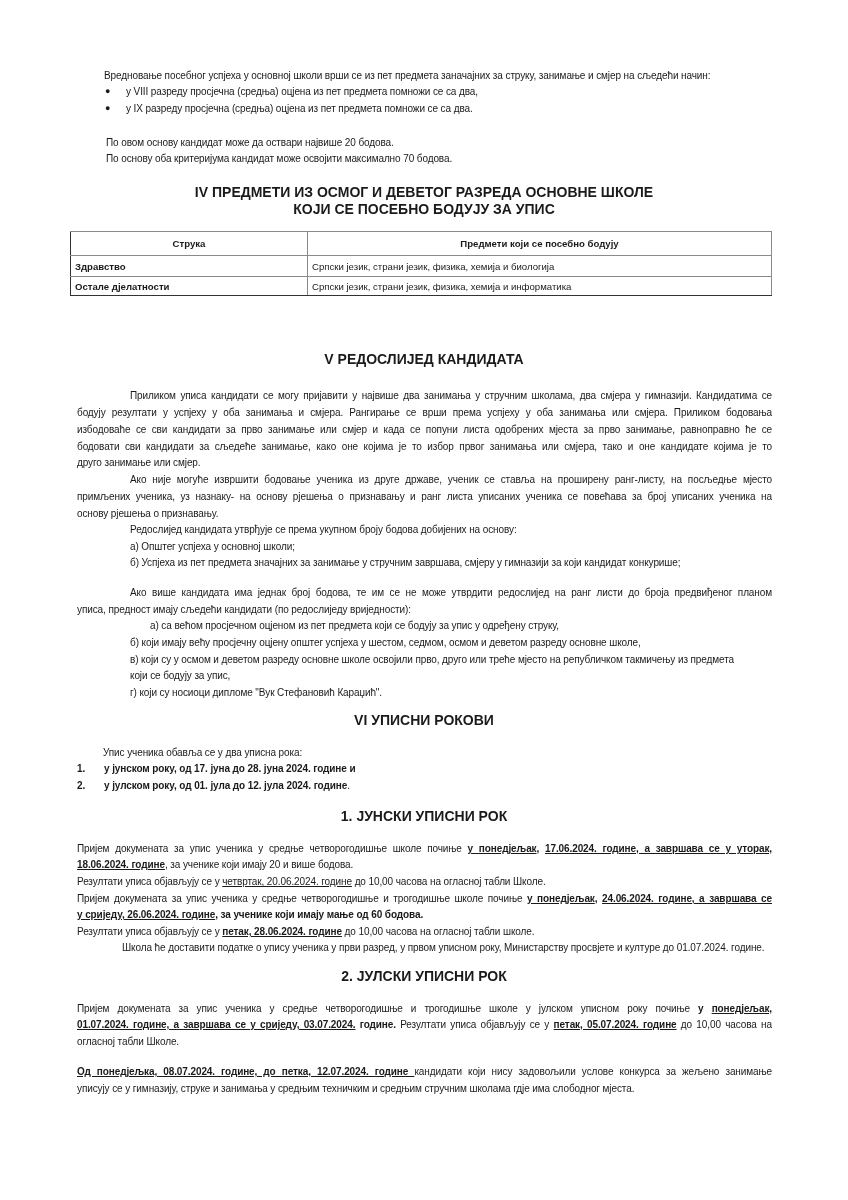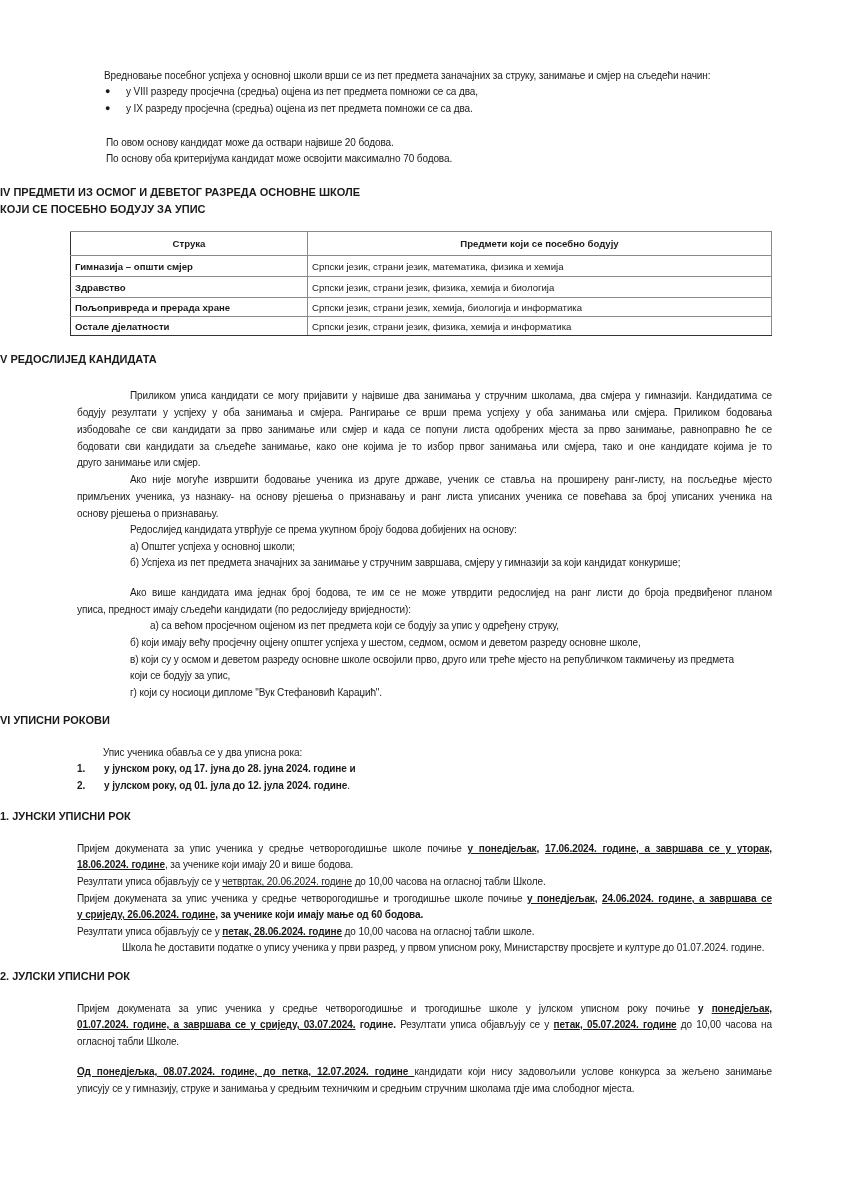--- a/index.html
+++ b/index.html
@@ -2,21 +2,21 @@
 <html><head>
 <meta charset="utf-8">
 <style>
   html, body { margin:0; padding:0; background:#ffffff; }
   body { width:848px; height:1200px; position:relative; overflow:hidden;
          font-family:"Liberation Sans", sans-serif; color:#1a1a1a; }
   .ln { position:absolute; font-size:10px; line-height:12px; white-space:nowrap; letter-spacing:-0.1px; }
   .just { white-space:normal; text-align:justify; text-align-last:justify; }
   .b { font-weight:bold; }
   .u { text-decoration:underline; }
-  .h { position:absolute; font-size:11px; line-height:12px; font-weight:bold; text-align:left; left:0; width:848px; white-space:nowrap; }
+  .h { position:absolute; font-size:14px; line-height:12px; font-weight:bold; text-align:center; left:0; width:848px; white-space:nowrap; }
   table.subj { position:absolute; left:70px; top:231px; width:702px; border-collapse:collapse; font-size:9.6px; }
   table.subj td { border:1px solid #8a8a8a; padding:0 4px; height:20px; vertical-align:middle; }
   table.subj tr.hdr td { height:23px; font-weight:bold; text-align:center; }
   table.subj td.c1 { width:228px; font-weight:bold; border-left:1.5px solid #333; }
   table.subj tr.last td { border-bottom:1.5px solid #333; }
   .bullet { position:absolute; font-size:9px; }
 </style>
 </head>
 <body>
 
@@ -31,30 +31,22 @@
 <div class="h" style="top:186px;">IV  ПРЕДМЕТИ ИЗ ОСМОГ  И ДЕВЕТОГ РАЗРЕДА ОСНОВНЕ ШКОЛЕ</div>
 <div class="h" style="top:203px;">КОЈИ  СЕ ПОСЕБНО БОДУЈУ ЗА УПИС</div>
 
 <table class="subj">
   <tbody>
       <tr class="hdr">
     <td class="c1">Струка</td>
     <td>Предмети који се посебно бодују</td>
   </tr>
   <tr>
-    <td class="c1">Гимназија – општи смјер</td>
-    <td>Српски језик, страни језик, математика, физика и хемија</td>
-  </tr>
-  <tr>
     <td class="c1">Здравство</td>
     <td>Српски језик, страни језик, физика, хемија и биологија</td>
-  </tr>
-  <tr>
-    <td class="c1" style="height:18px">Пољопривреда и прерада хране</td>
-    <td style="height:18px">Српски језик, страни језик, хемија, биологија и информатика</td>
   </tr>
   <tr class="last">
     <td class="c1" style="height:18px">Остале дјелатности</td>
     <td style="height:18px">Српски језик, страни језик, физика, хемија и информатика</td>
   </tr>
 </tbody>
   </table>
 
 <div class="h" style="top:353px;">V РЕДОСЛИЈЕД  КАНДИДАТА</div>
 

